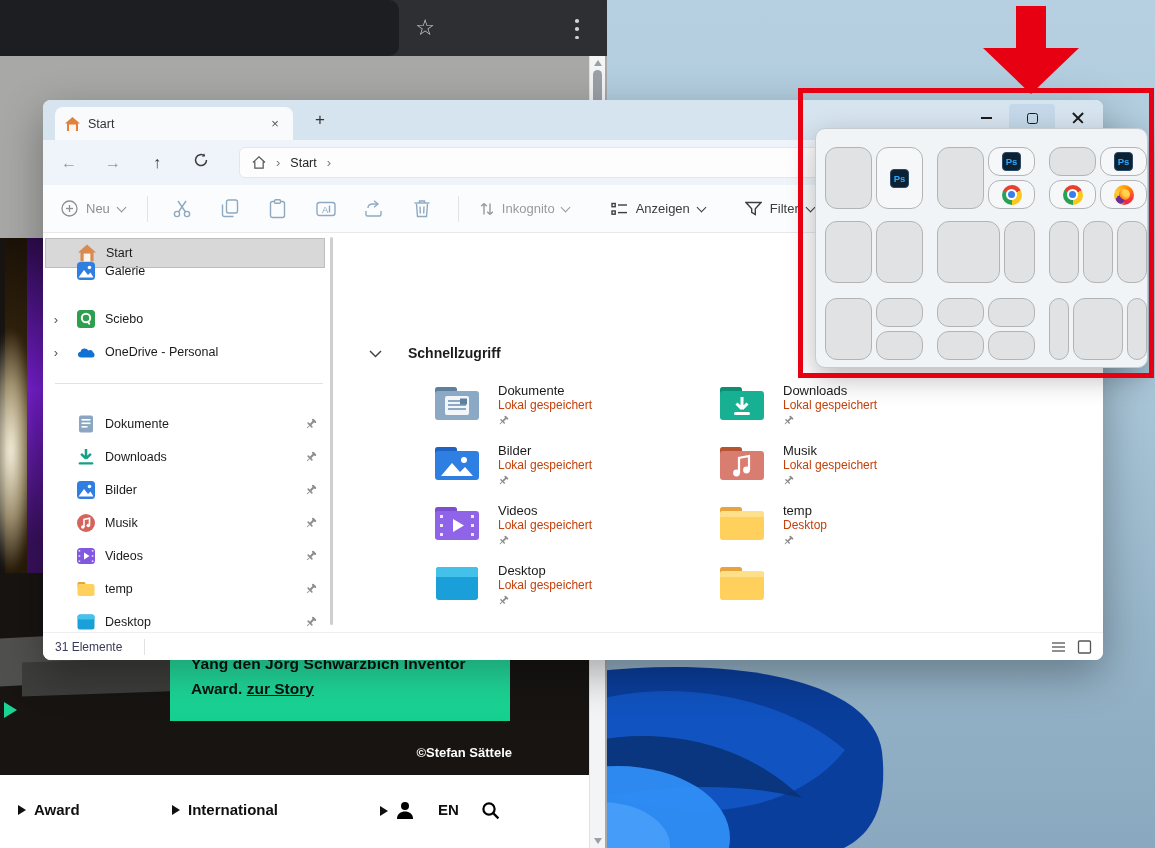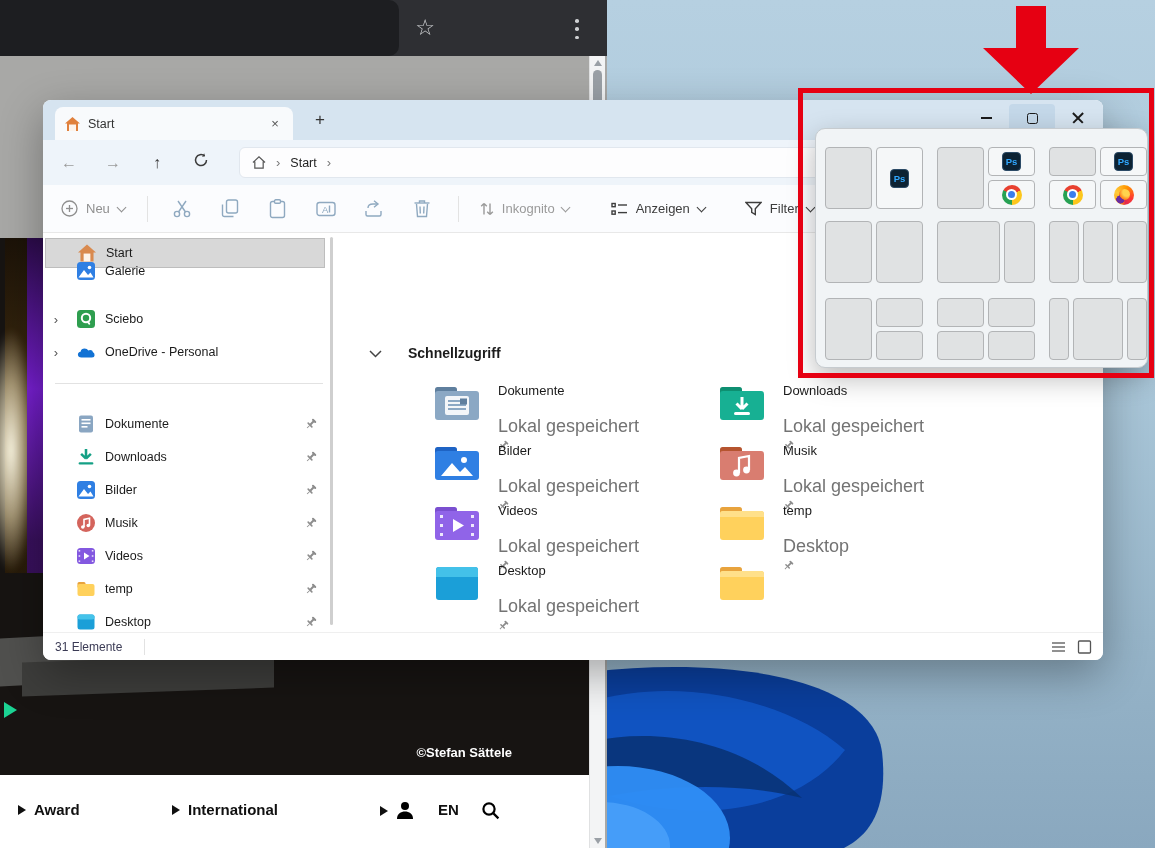--- a/index.html
+++ b/index.html
@@ -70,32 +70,32 @@
 .side-row{position:absolute;left:2px;width:280px;height:30px;display:flex;align-items:center;font-size:12.5px;color:#1b1b1b}
 .side-row .exp{width:22px;text-align:center;color:#555;font-size:13px}
 .side-row .sic{width:18px;height:18px;margin-left:10px;margin-right:10px;flex:none}
 .side-row .lbl{flex:1}
 .side-row .pin{width:12px;height:12px;margin-right:8px;flex:none}
 .side-sel{background:#d8d8d8;border:1px solid #bdbdbd}
 .side-div{position:absolute;left:12px;width:268px;height:1px;background:#e2e2e2}
 .side-sb{position:absolute;left:287px;top:4px;width:3px;height:388px;background:#cfcfcf;border-radius:2px}
 .qa-item{position:absolute;display:flex;gap:17px}
 .qa-meta .nm{font-size:13px;color:#1a1a1a}
-.qa-meta .sub{font-size:18px;color:#737373;margin-top:18px}
+.qa-meta .sub{font-size:12px;color:#c2410c;margin-top:0}
 .qa-meta .qpin{margin-top:3px}
 .sec-head{position:absolute;display:flex;align-items:center;gap:26px;font-size:14px;font-weight:700;color:#1c1c1c}
 .xp-status{position:absolute;left:0;top:532px;width:1060px;height:28px;background:#fff;border-top:1px solid #efefef;border-radius:0 0 8px 8px;display:flex;align-items:center}
 .xp-status .cnt{font-size:12px;color:#3b3b55;margin-left:12px}
 .xp-status .sdiv{width:1px;height:16px;background:#e2e2e2;margin-left:22px}
 .view-ico{position:absolute;top:7px;width:15px;height:14px}
 
 
 .snap{position:absolute;left:815px;top:128px;width:333px;height:240px;z-index:40;background:#f1f4f6;border:1px solid #c6cbcf;border-radius:10px;box-shadow:0 10px 28px rgba(0,0,0,.28)}
 .tile{position:absolute;width:98px;height:62px}
-.cell{position:absolute;background:#e0e2e3;border:1px solid #b2b4b6;border-radius:4px;display:flex;align-items:center;justify-content:center}
+.cell{position:absolute;background:#e0e2e3;border:1px solid #b2b4b6;border-radius:12px;display:flex;align-items:center;justify-content:center}
 .cell.lite{background:#f5f7f8}
 .ps-badge{width:19px;height:19px;background:#0c2233;border:1px solid #2b4a66;border-radius:4px;color:#31a8ff;font-size:9.5px;font-weight:700;display:flex;align-items:center;justify-content:center}
 .chrome-ico{width:20px;height:20px;border-radius:50%;background:conic-gradient(from -60deg,#e8402f 0 120deg,#fcc61c 0 240deg,#27a153 0 360deg);display:flex;align-items:center;justify-content:center}
 .chrome-ico i{width:11px;height:11px;border-radius:50%;background:#fff;display:flex;align-items:center;justify-content:center}
 .chrome-ico i b{width:7.5px;height:7.5px;border-radius:50%;background:#3b7ded}
 .ffox-ico{width:20px;height:20px;border-radius:50%;background:radial-gradient(circle at 32% 72%,#6a2ca0 0 20%,rgba(0,0,0,0) 22%),conic-gradient(from 200deg,#ff9500,#ffcd3c 90deg,#ff9500 180deg,#ff3b30 270deg,#e22850 330deg,#ff9500);position:relative}
 .ffox-ico:after{content:"";position:absolute;left:5px;top:4px;width:11px;height:11px;border-radius:50%;background:radial-gradient(circle at 70% 30%,#ffd34d 0 35%,#ff7a1a 70%,rgba(0,0,0,0) 75%)}
 
 
 .red-rect{position:absolute;left:798px;top:88px;width:356px;height:290px;border:5px solid #e60012;z-index:70}
@@ -127,20 +127,24 @@
 
   <div class="page-gray">
     <div class="photo">
       <div class="gold-strip"></div>
       <div class="glow"></div>
       <div class="purple-strip"></div>
       <div class="slab1"></div>
       <div class="slab2"></div>
     </div>
     <div class="play-tri"></div>
+    <div class="green-box">
+      <div class="l1">Yang den Jörg Schwarzbich Inventor</div>
+      <div class="l2"><span>Award. </span><b>zur Story</b></div>
+    </div>
     <div class="credit">©Stefan Sättele</div>
 
     <div class="navbar">
       <div class="nav-item" style="left:18px">
         <span class="tri"></span>
         <span>Award</span>
       </div>
       <div class="nav-item" style="left:172px">
         <span class="tri"></span>
         <span>International</span>

